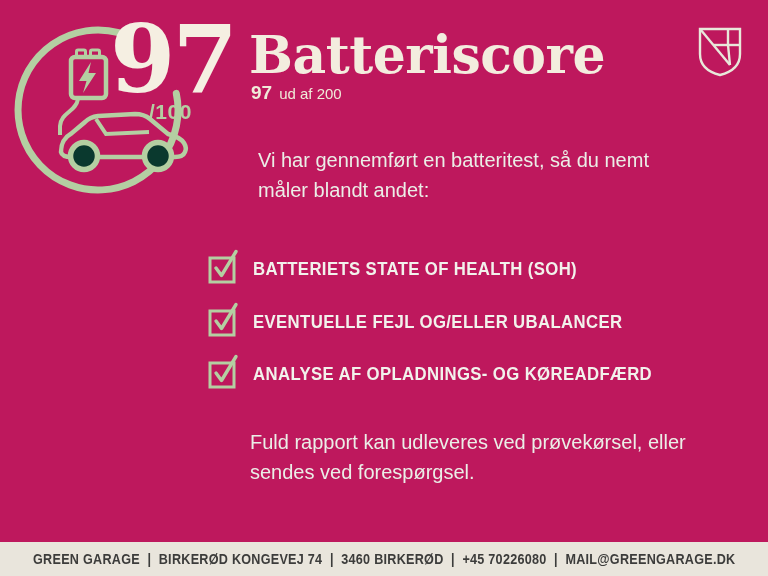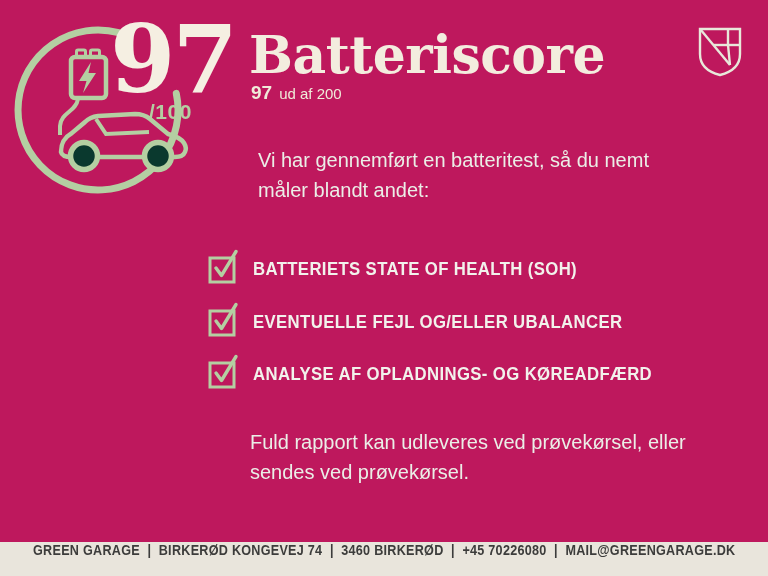--- a/index.html
+++ b/index.html
@@ -46,21 +46,21 @@
   .check-row{position:absolute;left:207px;height:38px;width:520px;}
   .check-row .cbx{position:absolute;left:0;top:0;}
   .check-row .lbl{
     position:absolute;left:46px;top:12px;
     font-size:18px;font-weight:bold;letter-spacing:0.4px;color:#f2f2ec;
     transform:scaleX(0.93);transform-origin:left center;white-space:nowrap;
   }
   
   .footer{
     position:absolute;left:0;bottom:0;width:768px;height:34px;
-    background:#e9e5dc;display:flex;justify-content:center;
+    background:#e9e5dc;display:flex;align-items:center;justify-content:center;
   }
   .footer span{
     font-size:14px;font-weight:bold;color:#3c3c3b;letter-spacing:0.3px;
     white-space:pre;transform:scaleX(0.9);transform-origin:center;
   }
 </style>
 </head>
 <body>
 
 <div class="card">
@@ -130,20 +130,20 @@
   <div class="check-row" style="top:352px">
     <svg class="cbx" width="32" height="38" viewBox="0 0 32 38">
       <rect x="3" y="11" width="24" height="24" fill="none" stroke="#b4cfa2" stroke-width="3"></rect>
       <path d="M9 21 L14.5 28.5 L29 4.5" fill="none" stroke="#b4cfa2" stroke-width="3.4" stroke-linecap="round" stroke-linejoin="round"></path>
     </svg>
     <span class="lbl">ANALYSE AF OPLADNINGS- OG KØREADFÆRD</span>
   </div>
 
   <div class="outro">
     <div>Fuld rapport kan udleveres ved prøvekørsel, eller</div>
-    <div>sendes ved prøvekørsel.</div>
+    <div>sendes ved forespørgsel.</div>
   </div>
 
   <div class="footer">
     <span>GREEN GARAGE  |  BIRKERØD KONGEVEJ 74  |  3460 BIRKERØD  |  +45 70226080  |  MAIL@GREENGARAGE.DK</span>
   </div>
 
 </div>
 
 </body></html>

